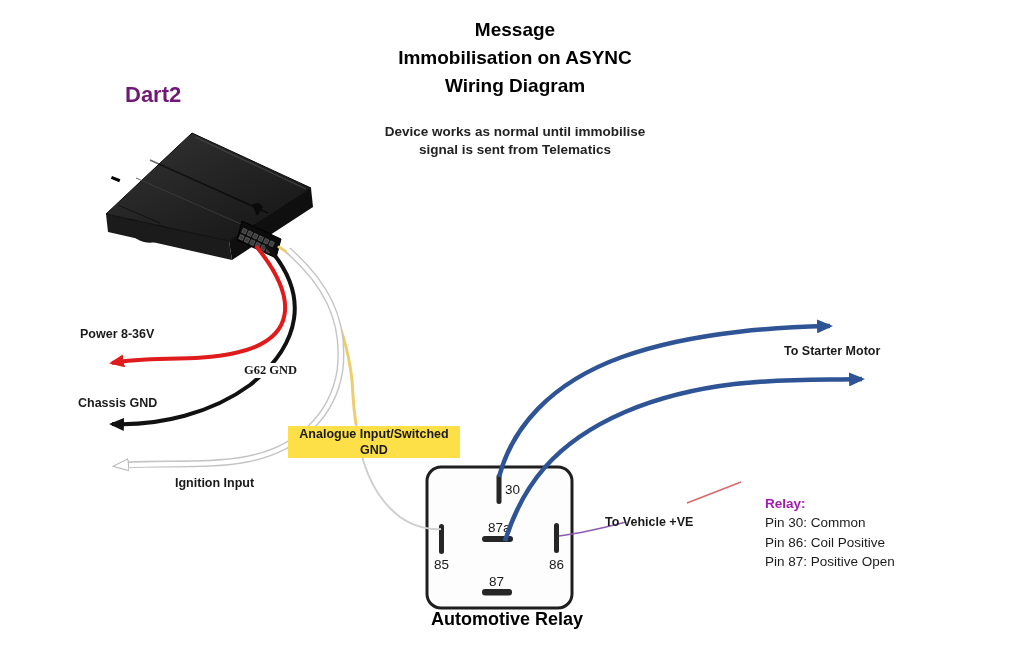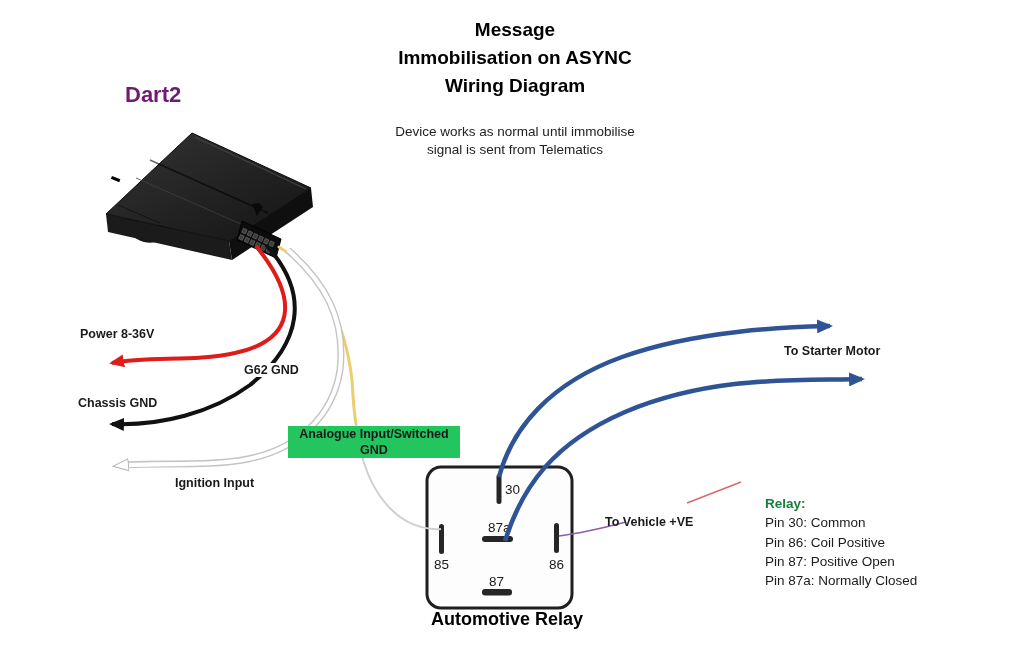--- a/index.html
+++ b/index.html
@@ -3,33 +3,33 @@
 <meta charset="utf-8">
 <style>
   * { margin:0; padding:0; box-sizing:border-box; }
   html,body { background:#ffffff; }
   #stage {
     position:relative; width:1024px; height:654px; background:#ffffff;
     font-family:"Liberation Sans", sans-serif; color:#1a1a1a; overflow:hidden;
   }
   .abs { position:absolute; }
   .lbl { position:absolute; font-weight:bold; font-size:12.5px; color:#1a1a1a; white-space:nowrap; }
-  .lbl.bg { background:#ffffff; padding:0 2px; }
+  .lbl.bg { background:#ffffff; padding:0 2px;font-family:Liberation Serif, serif; }
   #title-block { left:332px; top:16px; width:366px; text-align:center;
     font-weight:bold; font-size:19px; line-height:28px; color:#000; }
   #subtitle-block { left:332px; top:123px; width:366px; text-align:center;
-    font-size:13.5px; line-height:18px; color:#222; }
+    font-size:13.5px; line-height:18px; color:#222;font-weight:bold; }
   #device-title { left:125px; top:82px; width:145px; text-align:left;
     font-weight:bold; font-size:22px; color:#701a75; }
   #analogue-label { left:288px; top:426px; width:172px; text-align:center;
-    font-weight:bold; font-size:12.5px; line-height:16px; background:#22c55e; }
+    font-weight:bold; font-size:12.5px; line-height:16px; background:#fde047; }
   #relay-caption { left:417px; top:609px; width:180px; text-align:center;
     font-weight:bold; font-size:18px; color:#000; }
   #relay-legend { left:765px; top:494px; font-size:13.5px; line-height:19.3px; color:#1c1c1c; }
-  #relay-legend .legend-heading { font-weight:bold; color:#15803d; }
+  #relay-legend .legend-heading { font-weight:bold; color:#a21caf; }
   svg { position:absolute; left:0; top:0; }
   svg text { font-family:"Liberation Sans", sans-serif; font-size:13.5px; fill:#1a1a1a; }
 </style>
 </head>
 <body>
 
 <div id="stage">
 
   <svg width="1024" height="654" viewBox="0 0 1024 654">
     <defs>
@@ -144,16 +144,15 @@
 
   <div class="lbl" style="left:605px; top:515px;">To Vehicle +VE</div>
 
   <div id="relay-caption" class="abs">Automotive Relay</div>
 
   <div id="relay-legend" class="abs">
     <div class="legend-heading">Relay:</div>
     <div>Pin 30: Common</div>
     <div>Pin 86: Coil Positive</div>
     <div>Pin 87: Positive Open</div>
-    <div>Pin 87a: Normally Closed</div>
   </div>
 
 </div>
 
 </body></html>

